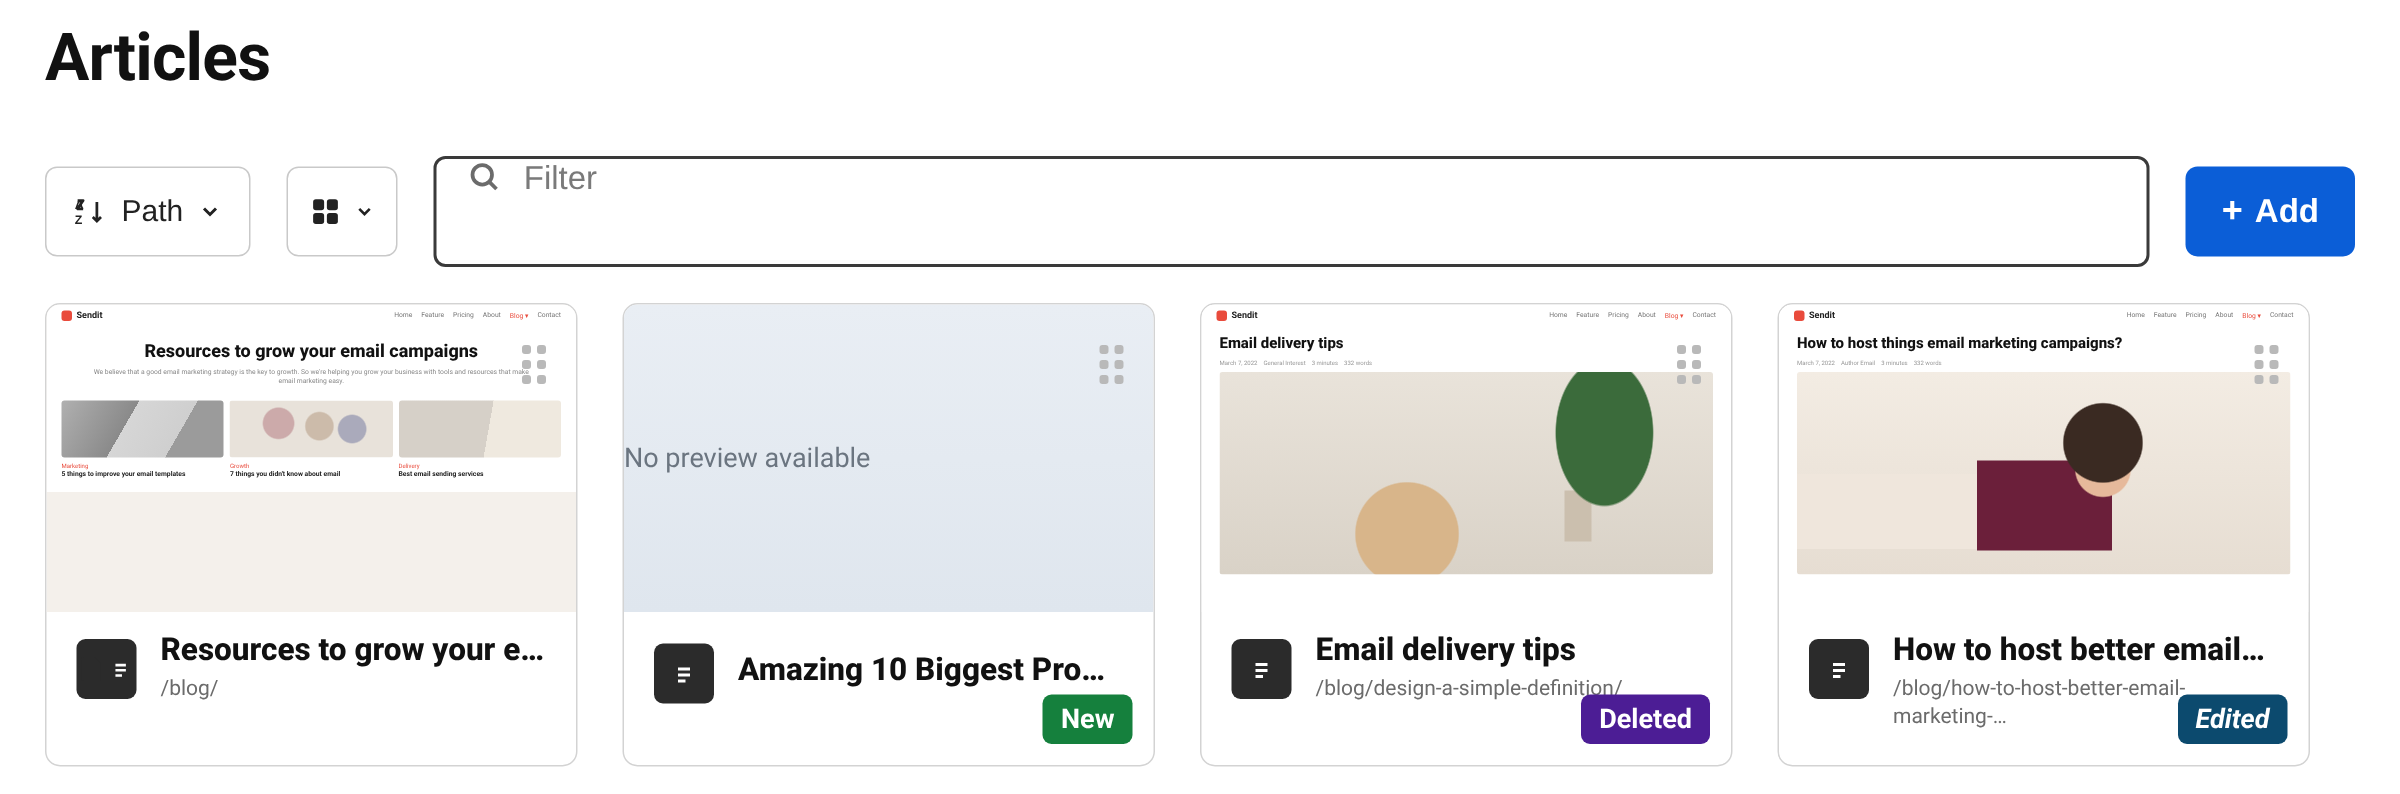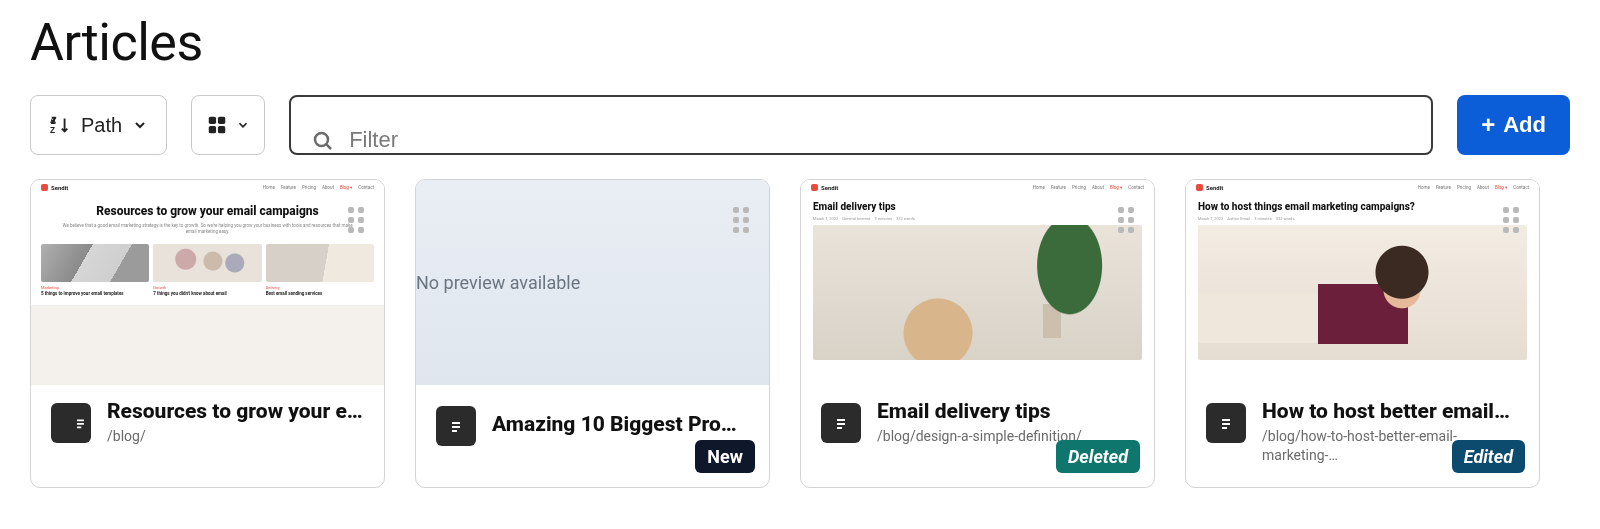--- a/index.html
+++ b/index.html
@@ -3,24 +3,24 @@
 <meta charset="utf-8">
 <style>
   * { box-sizing: border-box; margin: 0; padding: 0; }
   body {
     font-family: -apple-system, BlinkMacSystemFont, "Segoe UI", Roboto, Helvetica, Arial, sans-serif;
     background: #fff;
     color: #111;
     padding: 12px 30px 30px 30px;
   }
   h1.page-title {
-    font-size: 52px;
-    font-weight: 400;
+    font-size: 44px;
+    font-weight: 700;
     letter-spacing: -0.5px;
-    margin-bottom: 22px;
+    margin-bottom: 40px;
   }
   .toolbar {
     display: flex;
     align-items: center;
     gap: 24px;
     margin-bottom: 24px;
   }
   .btn-outline {
     display: inline-flex;
     align-items: center;
@@ -37,26 +37,26 @@
   }
   .sort-btn .sort-label { }
   .chevron { display: inline-flex; }
   .view-btn {
     padding: 12px 14px;
     gap: 8px;
   }
   .search-wrap {
     flex: 1;
     display: flex;
-    align-items: flex-end;
+    align-items: flex-start;
     gap: 14px;
     border: 2px solid #3a3a3a;
     border-radius: 8px;
     padding: 0 20px;
-    height: 60px;
+    height: 74px;
   }
   .search-wrap input {
     flex: 1;
     border: none;
     outline: none;
     font-size: 22px;
     color: #333;
     background: transparent;
   }
   .search-wrap input::placeholder { color: #7a7a7a; }
@@ -199,22 +199,22 @@
   }
   .card-path {
     font-size: 14px; color:#6b6b6b; margin-top:4px;
     line-height:1.35;
   }
   .status-badge {
     position:absolute; right:14px; bottom:14px;
     color:#fff; font-size:18px; font-weight:700;
     padding: 6px 12px; border-radius:6px;
   }
-  .status-new     { background:#0f172a; }
-  .status-deleted { background:#0f766e;font-style:italic; }
+  .status-new     { background:#15803d; }
+  .status-deleted { background:#4c1d95; }
   .status-edited  { background:#0c4a6e;font-style:italic; }
   .card-meta.centered { align-items:center; padding-top:6px; padding-bottom:30px;}
   svg { display:block; }
 </style>
 </head>
 <body>
 
 <h1 class="page-title">Articles</h1>
 
 <div class="toolbar">

